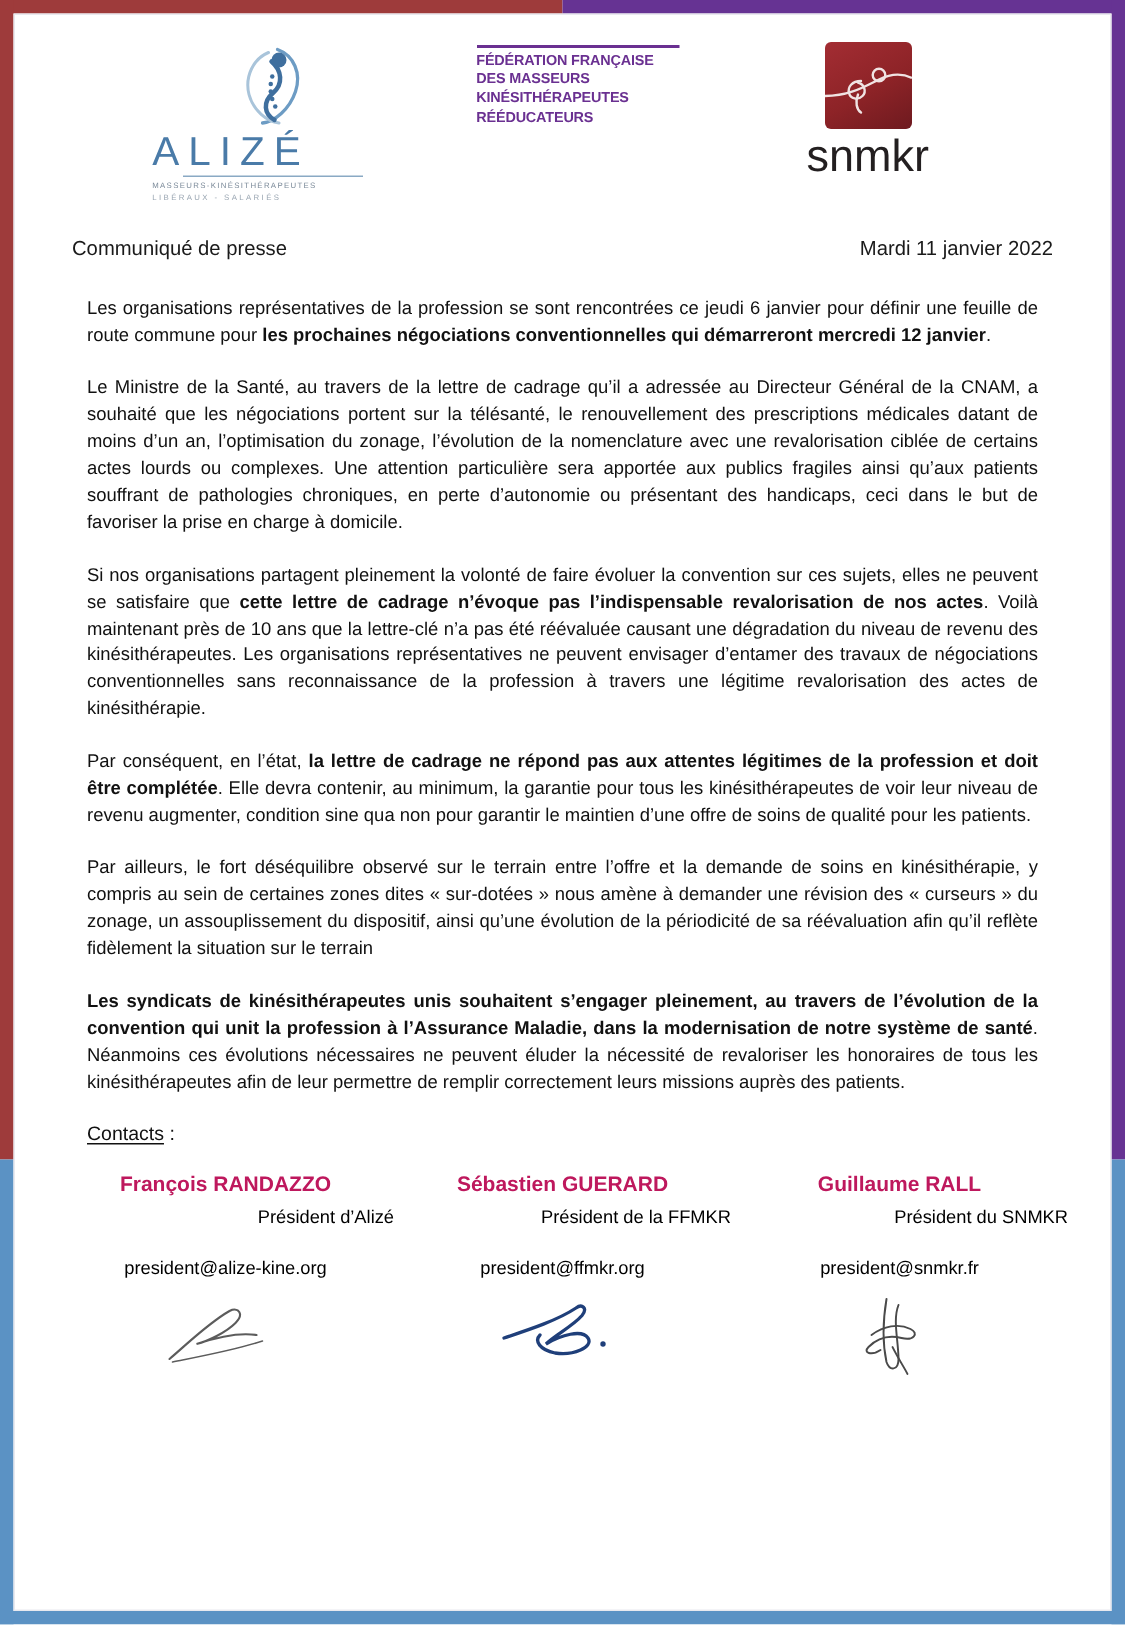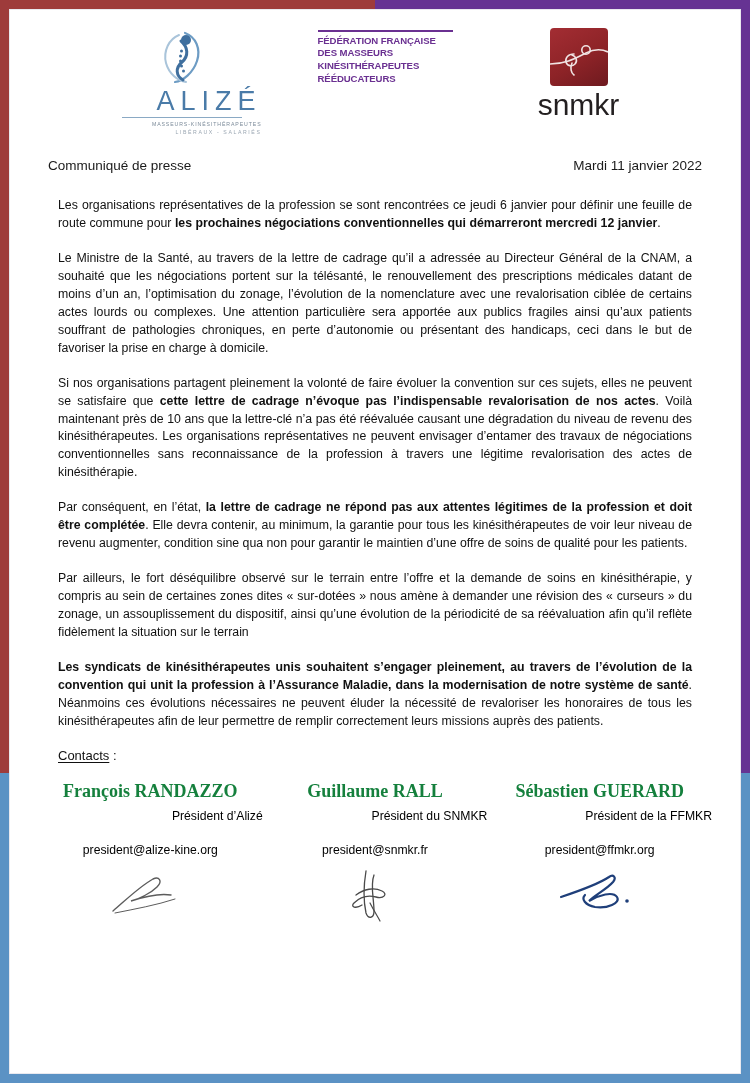--- a/index.html
+++ b/index.html
@@ -54,21 +54,21 @@
     display: flex;
     align-items: flex-start;
     justify-content: center;
     gap: 56px;
     padding-top: 18px;
     height: 120px;
   }
   .logo { position: relative; }
 
   
-  .logo-alize { width: 160px; text-align: right; }
+  .logo-alize { width: 160px; text-align: left; }
   .alize-mark { height: 58px; display: flex; align-items: center; justify-content: center; }
   .alize-word {
     font-family: "Liberation Sans", sans-serif;
     font-size: 27px; letter-spacing: 6px; color: #4a7ba8;
     font-weight: 400; line-height: 1; margin-top: 2px;
   }
   .alize-rule { width: 120px; height: 1px; background: #8aa9c4; margin: 2px auto 3px; }
   .alize-sub1 {
     font-size: 5.2px; letter-spacing: 0.9px; color: #7b8a99; line-height: 1.5;
   }
@@ -134,21 +134,21 @@
   .contacts-head {
     margin: 10px 0 0 48px;
     font-size: 13px; color: #111;
   }
   .contacts-head .ul { text-decoration: underline; text-underline-offset: 2px; }
 
   .contacts-row {
     display: flex; margin: 18px 28px 0 28px;
   }
   .contact-col { flex: 1; text-align: center; }
-  .contact-name { font-size: 18px; font-weight: 700; color: #15803d; font-family: Liberation Serif, serif; }
+  .contact-name { font-size: 14px; font-weight: 700; color: #be185d; }
   .contact-role { font-size: 12.2px; color: #000; margin-top: 7px; text-align: right; }
   .contact-mail { font-size: 12.2px; color: #000; margin-top: 20px; }
   .sig { height: 58px; margin-top: 8px; display:flex; align-items:center; justify-content:center; }
 </style>
 </head>
 <body>
 
 <div id="page">
 
   <div class="border-seg bd-top-left"></div>
@@ -230,38 +230,38 @@
           <div class="contact-role">Président d’Alizé</div>
           <div class="contact-mail">president@alize-kine.org</div>
           <div class="sig">
             <svg width="90" height="50" viewBox="0 0 90 50" aria-hidden="true">
               <path d="M8 42 C22 30, 34 18, 48 10 C54 7, 58 12, 52 18 C46 24, 34 30, 26 32 C38 28, 54 24, 66 26" fill="none" stroke="#5c5c5c" stroke-width="1.4" stroke-linecap="round"></path>
               <path d="M10 44 C30 40, 52 36, 70 30" fill="none" stroke="#5c5c5c" stroke-width="1" stroke-linecap="round"></path>
             </svg>
           </div>
         </div>
         <div class="contact-col">
+          <div class="contact-name">Sébastien GUERARD</div>
+          <div class="contact-role">Président de la FFMKR</div>
+          <div class="contact-mail">president@ffmkr.org</div>
+          <div class="sig">
+            <svg width="90" height="50" viewBox="0 0 90 50" aria-hidden="true">
+              <path d="M6 28 C24 22, 42 16, 54 8 C58 5, 62 8, 58 13 C52 20, 40 26, 34 32 C44 26, 58 22, 62 28 C66 34, 52 40, 40 38 C30 36, 26 30, 30 26" fill="none" stroke="#1f3f7a" stroke-width="2.2" stroke-linecap="round"></path>
+              <circle cx="72" cy="32" r="1.8" fill="#1f3f7a"></circle>
+            </svg>
+          </div>
+        </div>
+        <div class="contact-col">
           <div class="contact-name">Guillaume RALL</div>
           <div class="contact-role">Président du SNMKR</div>
           <div class="contact-mail">president@snmkr.fr</div>
           <div class="sig">
             <svg width="90" height="58" viewBox="0 0 90 58" aria-hidden="true">
               <path d="M36 6 C34 18, 33 34, 36 48 C38 54, 44 54, 44 46 C44 34, 40 20, 44 10" fill="none" stroke="#4a4a4a" stroke-width="1.3" stroke-linecap="round"></path>
               <path d="M26 30 C34 24, 44 22, 52 26 C58 29, 54 34, 46 32 C38 30, 30 32, 24 38 C20 42, 26 44, 32 40" fill="none" stroke="#4a4a4a" stroke-width="1.3" stroke-linecap="round"></path>
               <path d="M40 38 C44 46, 48 52, 50 56" fill="none" stroke="#4a4a4a" stroke-width="1.2" stroke-linecap="round"></path>
             </svg>
           </div>
         </div>
-        <div class="contact-col">
-          <div class="contact-name">Sébastien GUERARD</div>
-          <div class="contact-role">Président de la FFMKR</div>
-          <div class="contact-mail">president@ffmkr.org</div>
-          <div class="sig">
-            <svg width="90" height="50" viewBox="0 0 90 50" aria-hidden="true">
-              <path d="M6 28 C24 22, 42 16, 54 8 C58 5, 62 8, 58 13 C52 20, 40 26, 34 32 C44 26, 58 22, 62 28 C66 34, 52 40, 40 38 C30 36, 26 30, 30 26" fill="none" stroke="#1f3f7a" stroke-width="2.2" stroke-linecap="round"></path>
-              <circle cx="72" cy="32" r="1.8" fill="#1f3f7a"></circle>
-            </svg>
-          </div>
-        </div>
       </div>
 
   </div>
 </div>
 
 </body></html>

